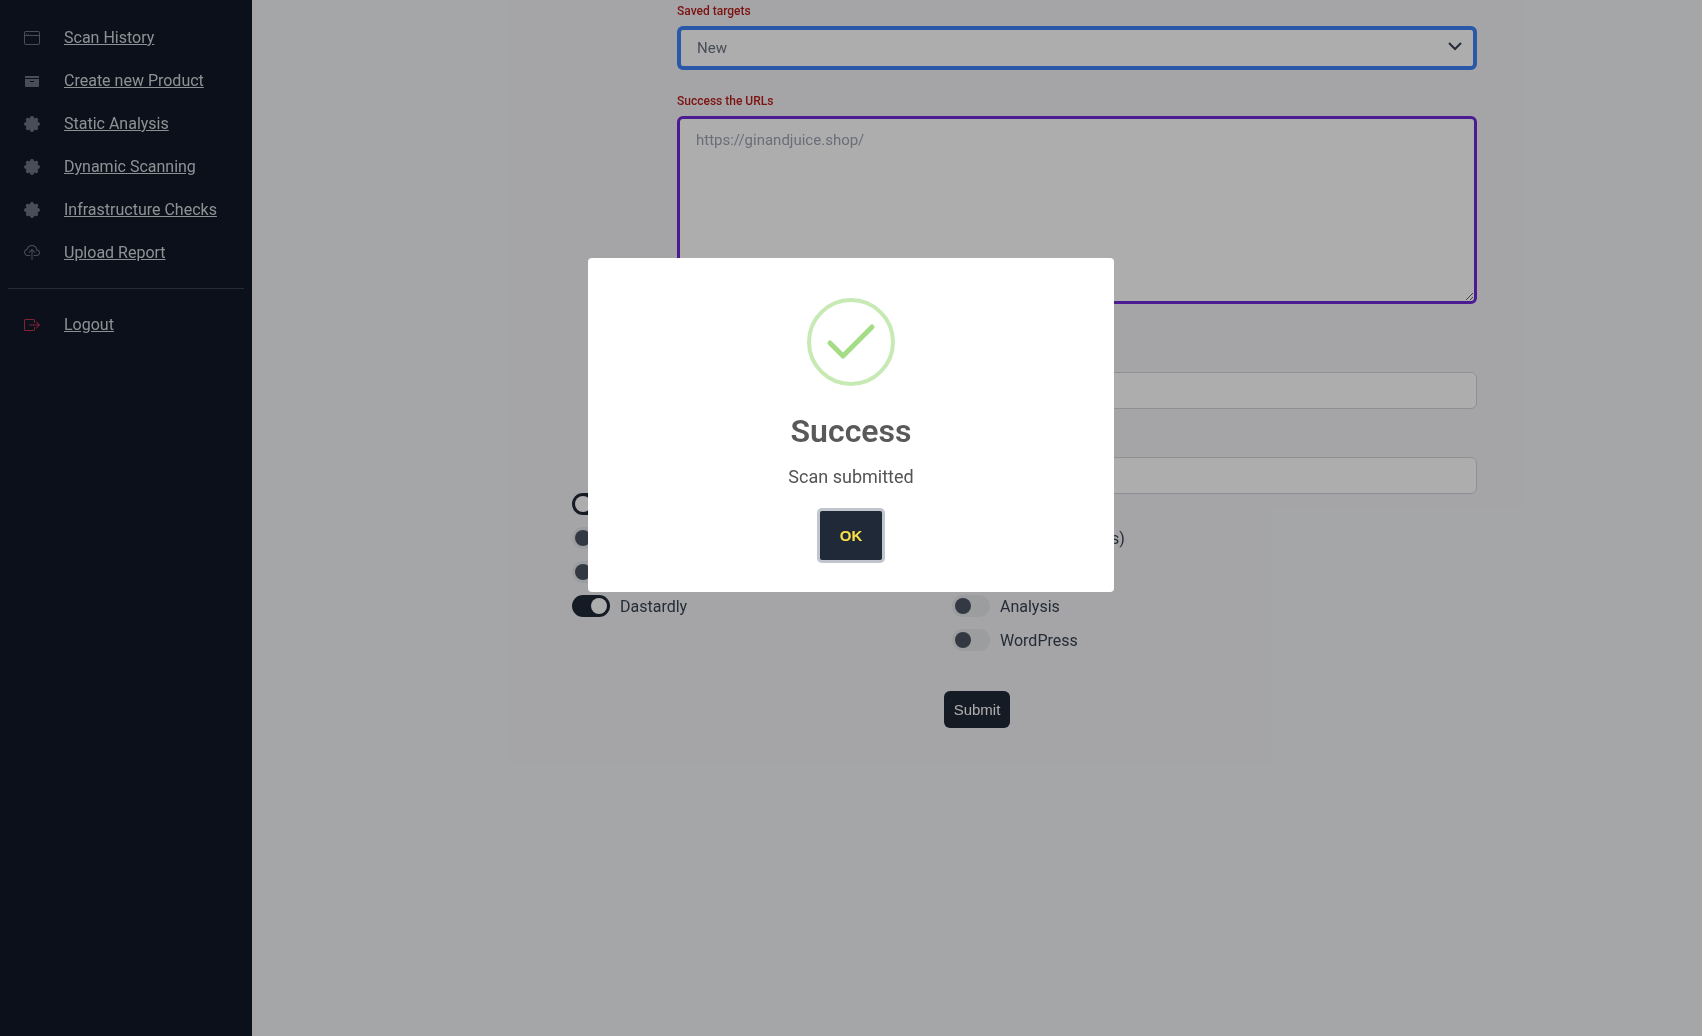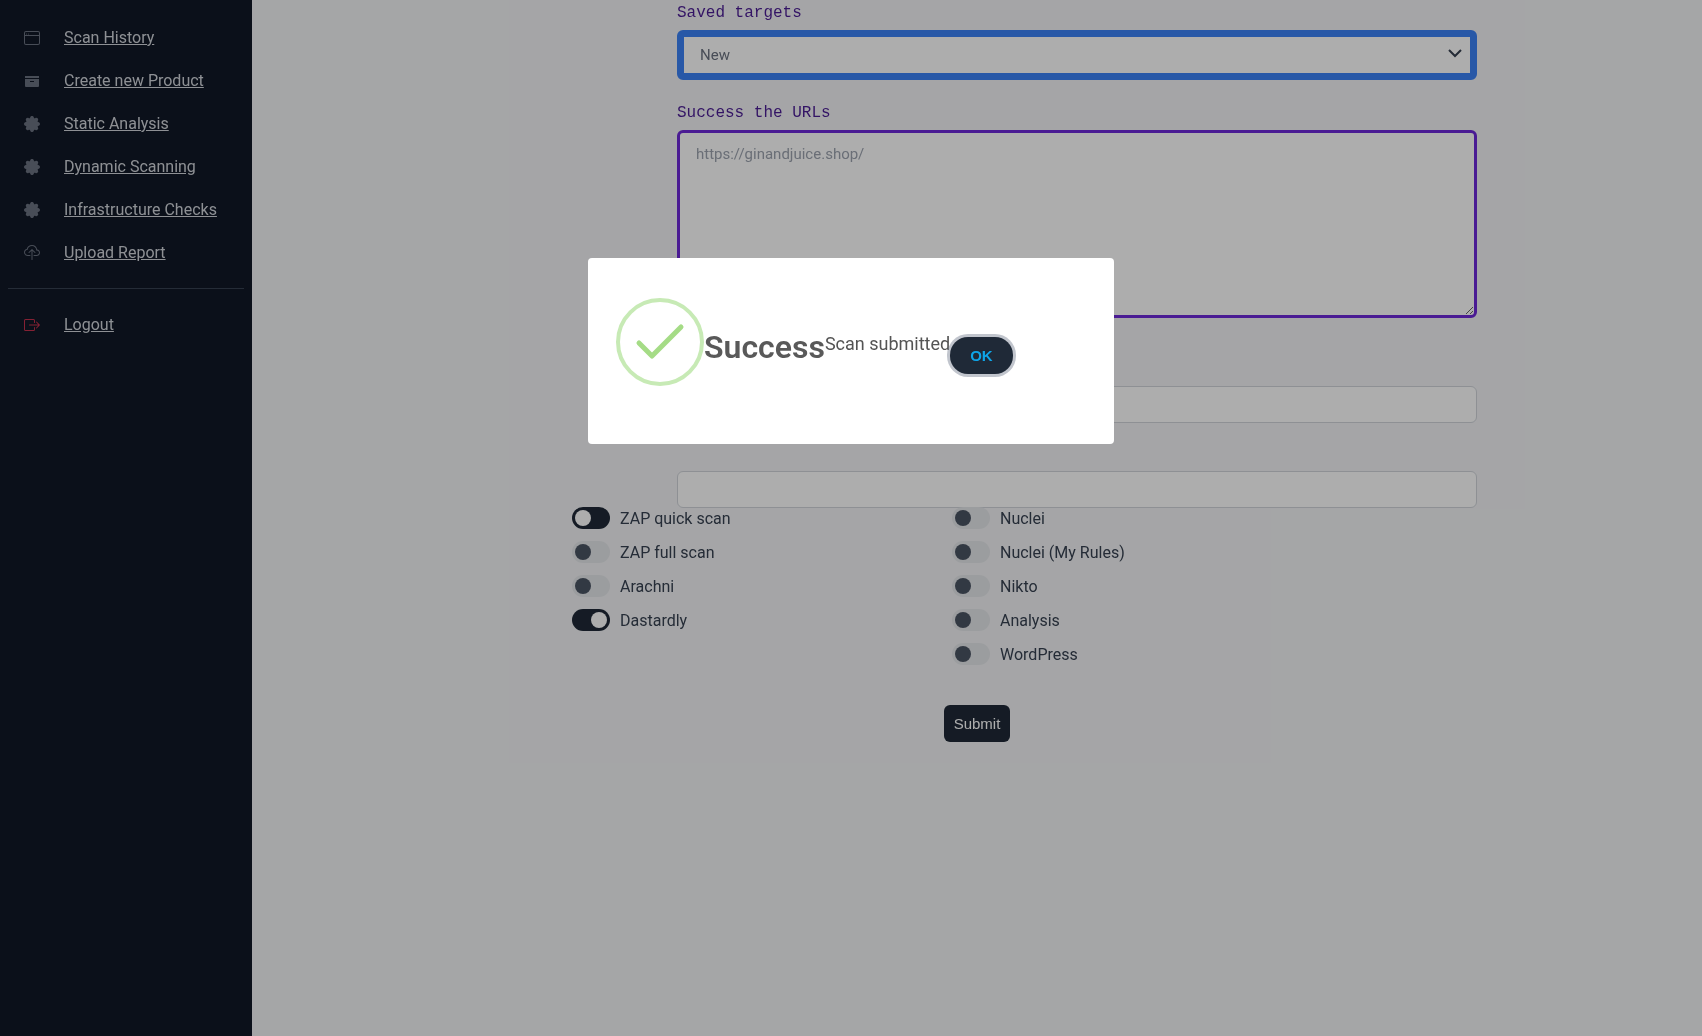--- a/index.html
+++ b/index.html
@@ -65,34 +65,33 @@
       overflow: hidden;
       display: flex;
       justify-content: center;
     }
     .form-wrapper {
       width: 800px;
       padding-top: 4px;
     }
     .form-label {
       display: block;
-      font-size: 16px;
-      color: #4c1d95;
+      font-size: 12px;
+      color: #b91c1c;
       margin-bottom: 8px;
       font-weight: 500;
-      font-family: Liberation Mono, monospace;
     }
     .select-wrapper {
       position: relative;
       margin-bottom: 24px;
     }
     .select-field {
       width: 100%;
       padding: 9px 16px;
-      border: 7px solid #3b82f6;
+      border: 4px solid #3b82f6;
       border-radius: 6px;
       font-size: 15px;
       color: #6b7280;
       background: white;
       appearance: none;
       cursor: pointer;
     }
     .select-chevron {
       position: absolute;
       right: 14px;
@@ -209,21 +208,21 @@
       justify-content: center;
       padding-top: 258px;
       z-index: 1000;
     }
     .modal {
       width: 526px;
       background: white;
       border-radius: 4px;
       padding: 40px 28px 32px;
       display: flex;
-      flex-direction: row;
+      flex-direction: column;
       align-items: center;
     }
     .modal-icon {
       width: 88px;
       height: 88px;
       border: 4px solid #c7eab5;
       border-radius: 50%;
       display: flex;
       align-items: center;
       justify-content: center;
@@ -244,24 +243,24 @@
       color: #595959;
       margin-bottom: 16px;
     }
     .modal-message {
       font-size: 18px;
       color: #545454;
       margin-bottom: 24px;
     }
     .modal-button {
       background: #1f2937;
-      color: #0ea5e9;
+      color: #fde047;
       border: none;
-      padding: 10px 20px;
-      border-radius: 18px;
+      padding: 16px 20px;
+      border-radius: 2px;
       font-size: 15px;
       font-weight: 600;
       cursor: pointer;
       box-shadow: 0 0 0 3px rgba(100, 110, 130, 0.4);
     }
   </style>
 </head>
 <body>
 
 <div class="app-container">

